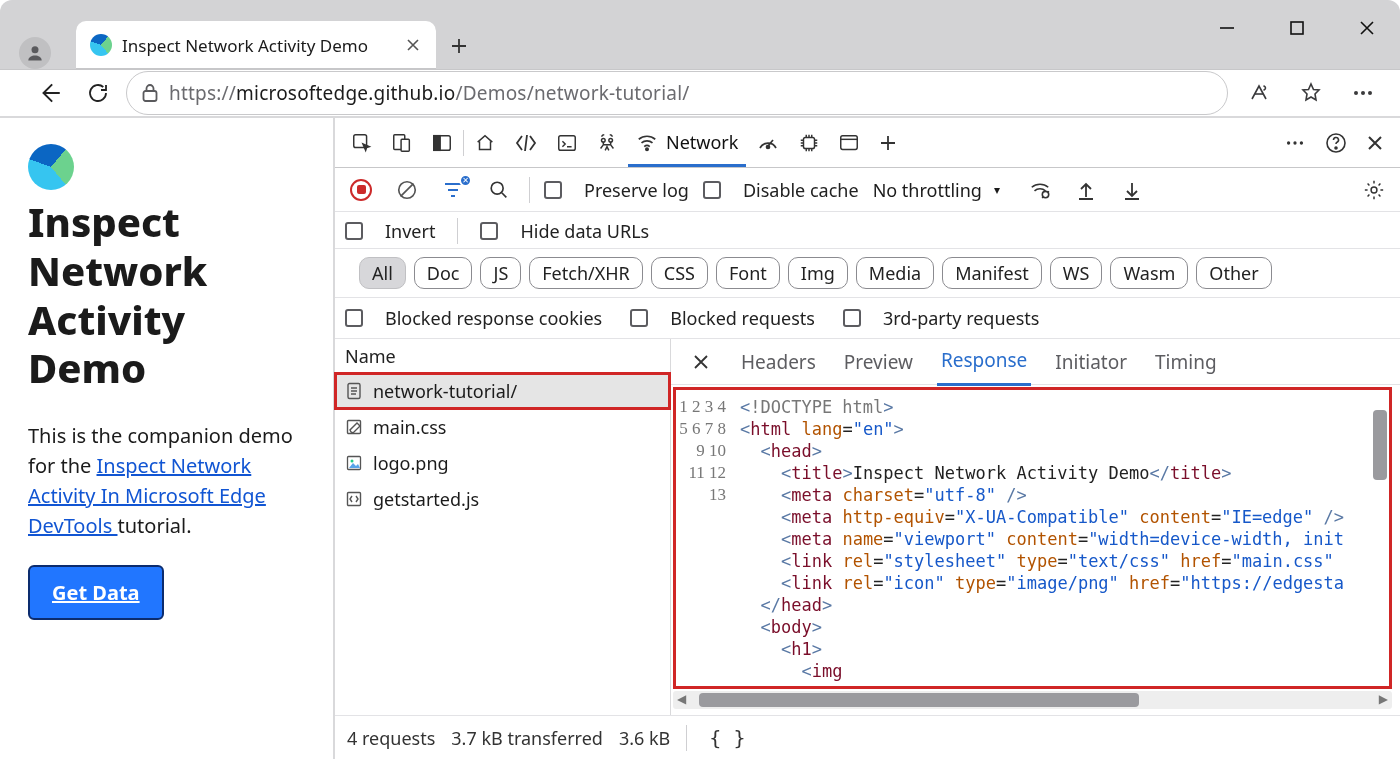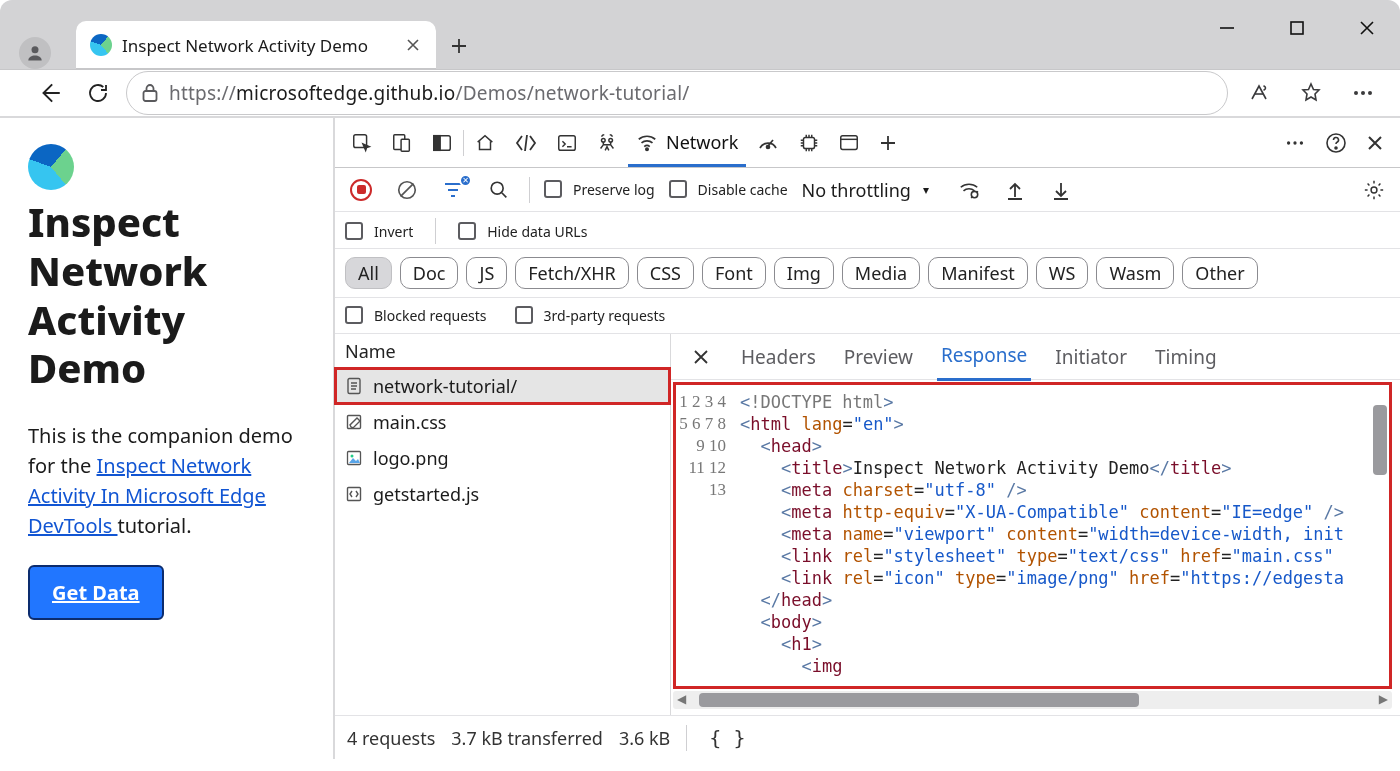--- a/index.html
+++ b/index.html
@@ -47,30 +47,30 @@
   .dev-spacer { flex:1; }
 
   .toolbar { height:44px; display:flex; align-items:center; gap:14px; padding:0 10px; border-bottom:1px solid #e3e3e6;}
   .tb-btn{ width:32px; height:32px; display:inline-flex; align-items:center; justify-content:center; color:#333; border-radius:4px;}
   .rec{ border:2px solid #cc2a2a; border-radius:50%; width:22px; height:22px; display:inline-flex; align-items:center; justify-content:center;}
   .rec::after{content:""; width:9px; height:9px; background:#cc2a2a; border-radius:2px;}
   .filter-pill{ width:30px; height:24px; position:relative; display:inline-flex; align-items:center; justify-content:center;}
   .filter-pill svg{color:#2a6ecc;}
   .filter-pill .dot{position:absolute; top:-4px; right:-4px; width:13px; height:13px; background:#2a6ecc; border:2px solid #fff; border-radius:50%; display:flex; align-items:center; justify-content:center;}
   .filter-pill .dot::after{content:"✕"; color:#fff; font-size:8px; line-height:1;}
-  .chk{ display:inline-flex; gap:11px; font-size:14px; color:#222;}
+  .chk{ display:inline-flex; align-items:center; gap:22px; font-size:18px; color:#222;}
   .chk .box{ width:18px;height:18px;border:2px solid #5c5c60;border-radius:3px;}
   .throttle{ display:inline-flex; align-items:center; gap:12px; font-size:18px; padding-right:10px;}
   .caret{ font-size:12px;}
 
   .filterbar { padding:6px 10px 4px; display:flex; align-items:center; gap:22px; flex-wrap:wrap; border-bottom:1px solid #e3e3e6;}
   .filterbar input{ width:254px; height:34px; border:1.8px solid #6f6f74; border-radius:4px; padding:0 10px; font-size:17px; color:#555;}
   .type-row{ padding:8px 10px; display:flex; gap:8px; flex-wrap:wrap; align-items:center; border-bottom:1px solid #e3e3e6;}
   .pill{ border:1.6px solid #8b8b90; border-radius:10px; padding:3px 12px; font-size:18px; color:#222; background:#fff;}
-  .pill.sel{ background:#d7d7da; border-color:#c0c0c3;}
+  .pill.sel{ background:#d7d7da; border-color:#c0c0c3;margin-left:14px;}
   .extra-row{ padding:8px 10px; display:flex; gap:28px; align-items:center; border-bottom:1px solid #e3e3e6;}
   
   .split{ flex:1; display:flex; min-height:0;}
   .reqcol{ width:336px; border-right:1px solid #d9d9db; display:flex; flex-direction:column;}
   .reqcol .hdr{ height:34px; display:flex; align-items:center; padding:0 10px; font-size:18px; color:#222; border-bottom:1px solid #e3e3e6;}
   .req{ display:flex; align-items:center; gap:10px; padding:6px 10px; font-size:18px;}
   .req.sel{ background:#e5e5e5; outline:3px solid #d02626; outline-offset:-2px;}
   .req .ico{ width:18px; height:18px; display:inline-flex; align-items:center; justify-content:center; color:#555;}
   .detail{ flex:1; display:flex; flex-direction:column; min-width:0;}
   .det-tabs{ height:46px; border-bottom:1px solid #e3e3e6; display:flex; align-items:center; gap:20px; padding:0 14px;}
@@ -389,20 +389,24 @@
       <span class="pill">CSS</span>
       <span class="pill">Font</span>
       <span class="pill">Img</span>
       <span class="pill">Media</span>
       <span class="pill">Manifest</span>
       <span class="pill">WS</span>
       <span class="pill">Wasm</span>
       <span class="pill">Other</span>
     </div>
     <div class="extra-row">
+      <label class="chk">
+          <span class="box"></span>
+          <span>Blocked response cookies</span>
+        </label>
       <label class="chk">
           <span class="box"></span>
           <span>Blocked requests</span>
         </label>
       <label class="chk">
           <span class="box"></span>
           <span>3rd-party requests</span>
         </label>
     </div>
 

